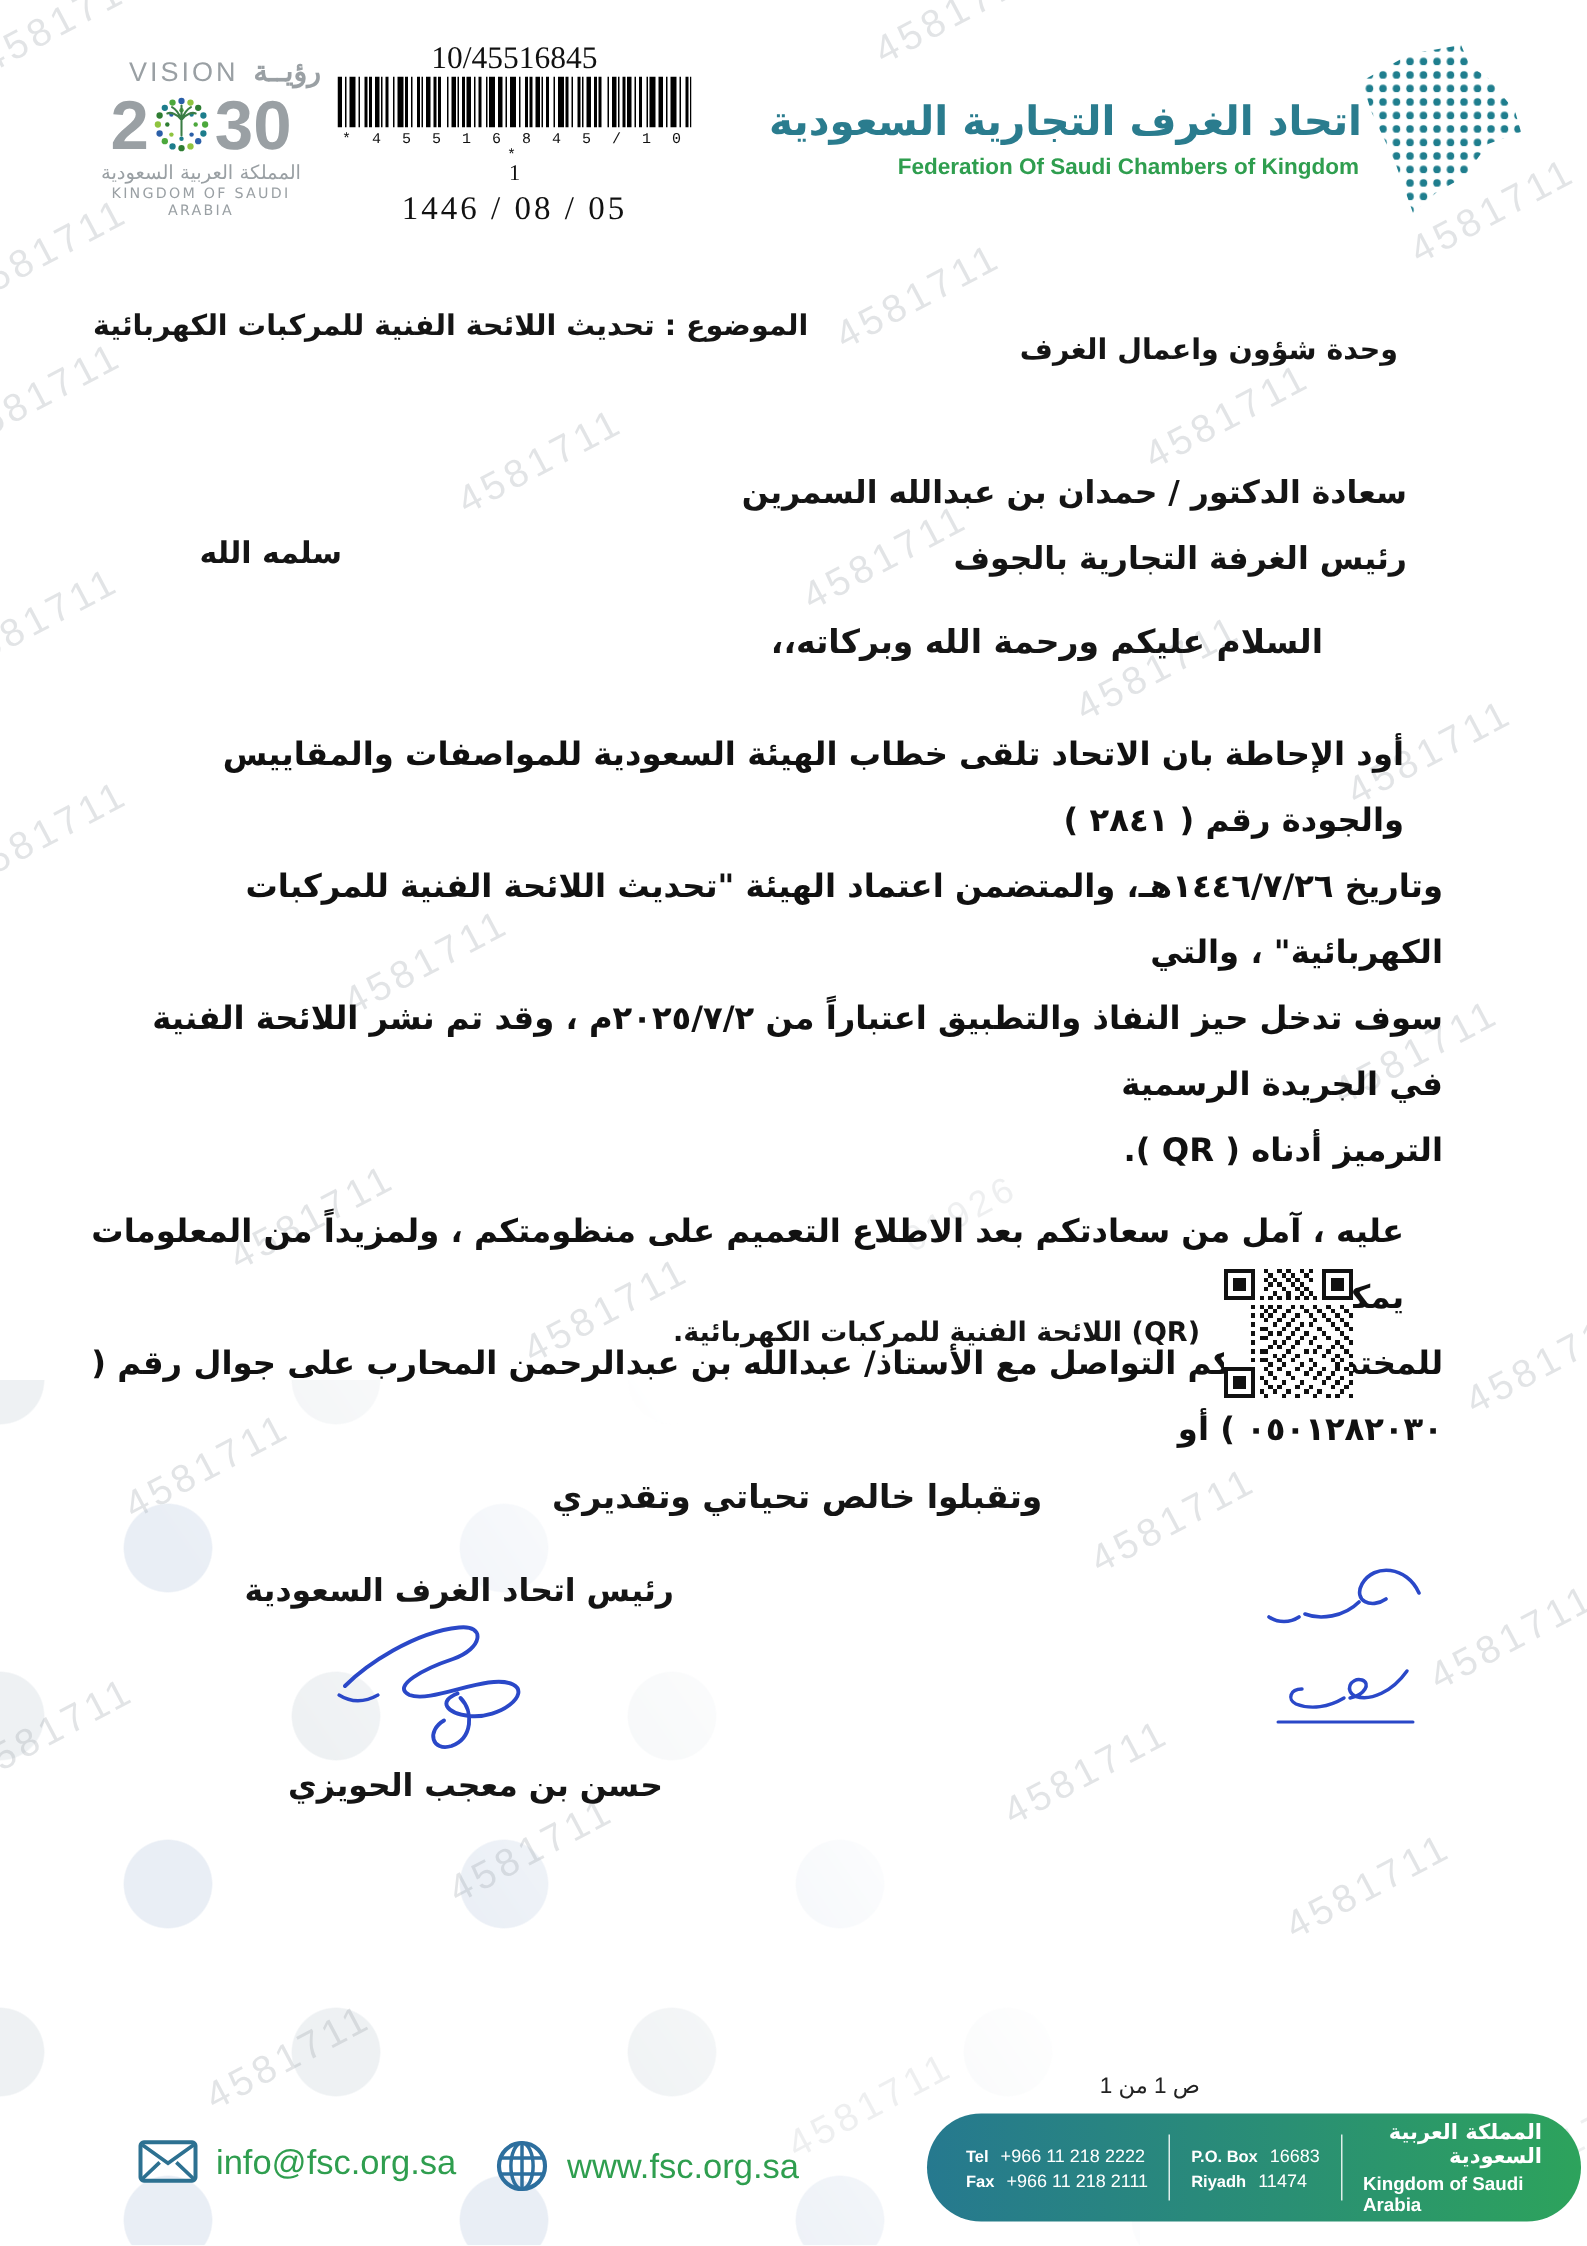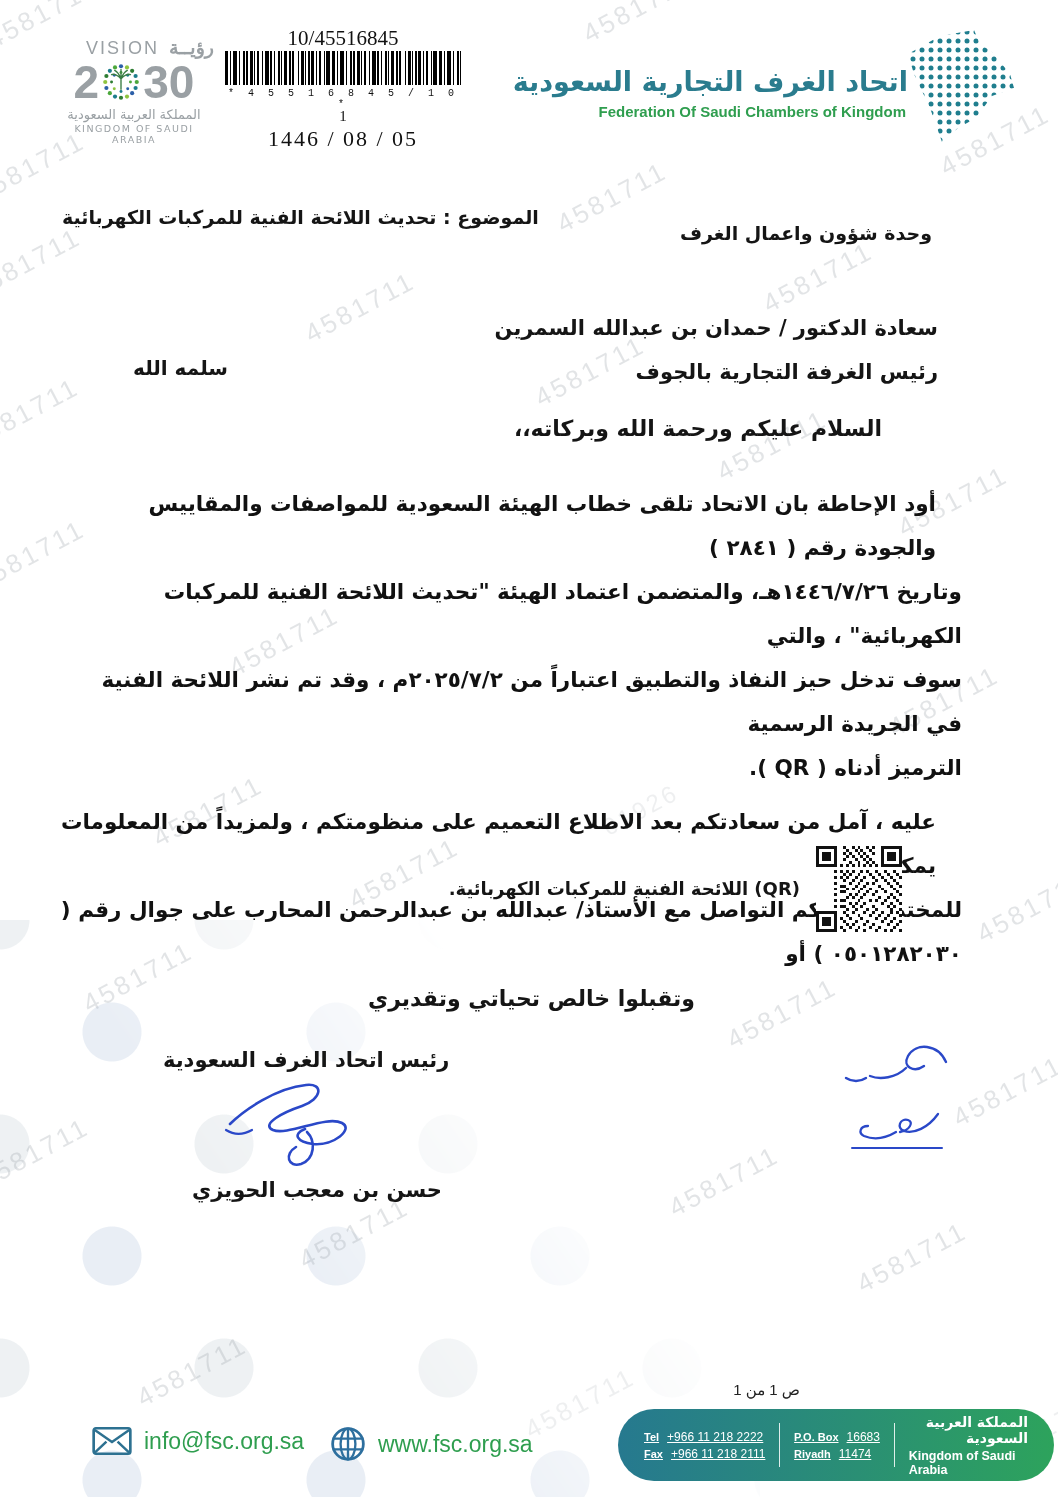--- a/index.html
+++ b/index.html
@@ -57,21 +57,21 @@
   .signer-title{left:163px;top:1048px;font-size:21px;}
   .signer-name{left:192px;top:1178px;font-size:21px;}
   .pagenum{right:258px;top:1381px;font-size:15px;direction:rtl;font-family:Liberation Sans, sans-serif;color:#222;}
   
   .footer-bar{
     left:618px;top:1409px;width:436px;height:72px;border-radius:36px;
     background:linear-gradient(90deg,#26798f 0%,#2a8f74 55%,#2da35c 100%);
     display:flex;align-items:center;color:#fff;padding:0 26px;box-sizing:border-box;gap:14px;
   }
   .fcol{display:flex;flex-direction:column;gap:3px;}
-  .frow{display:flex;gap:8px;font:12px "Liberation Sans",sans-serif;white-space:nowrap;align-items:baseline;text-decoration:underline;}
+  .frow{display:flex;gap:8px;font:12px "Liberation Sans",sans-serif;white-space:nowrap;align-items:baseline;}
   .flabel{font-weight:bold;font-size:11px;}
   .fdiv{width:1px;height:44px;background:rgba(255,255,255,.85);}
   .fcountry-ar{direction:rtl;font-size:14px;font-weight:bold;}
   .fcountry-en{font:bold 12.5px "Liberation Sans",sans-serif;}
   .contact{position:absolute;display:flex;align-items:center;gap:12px;}
   .contact-text{font:23px "Liberation Sans",sans-serif;color:#2f9e4f;}
 </style>
 </head>
 <body>
 

